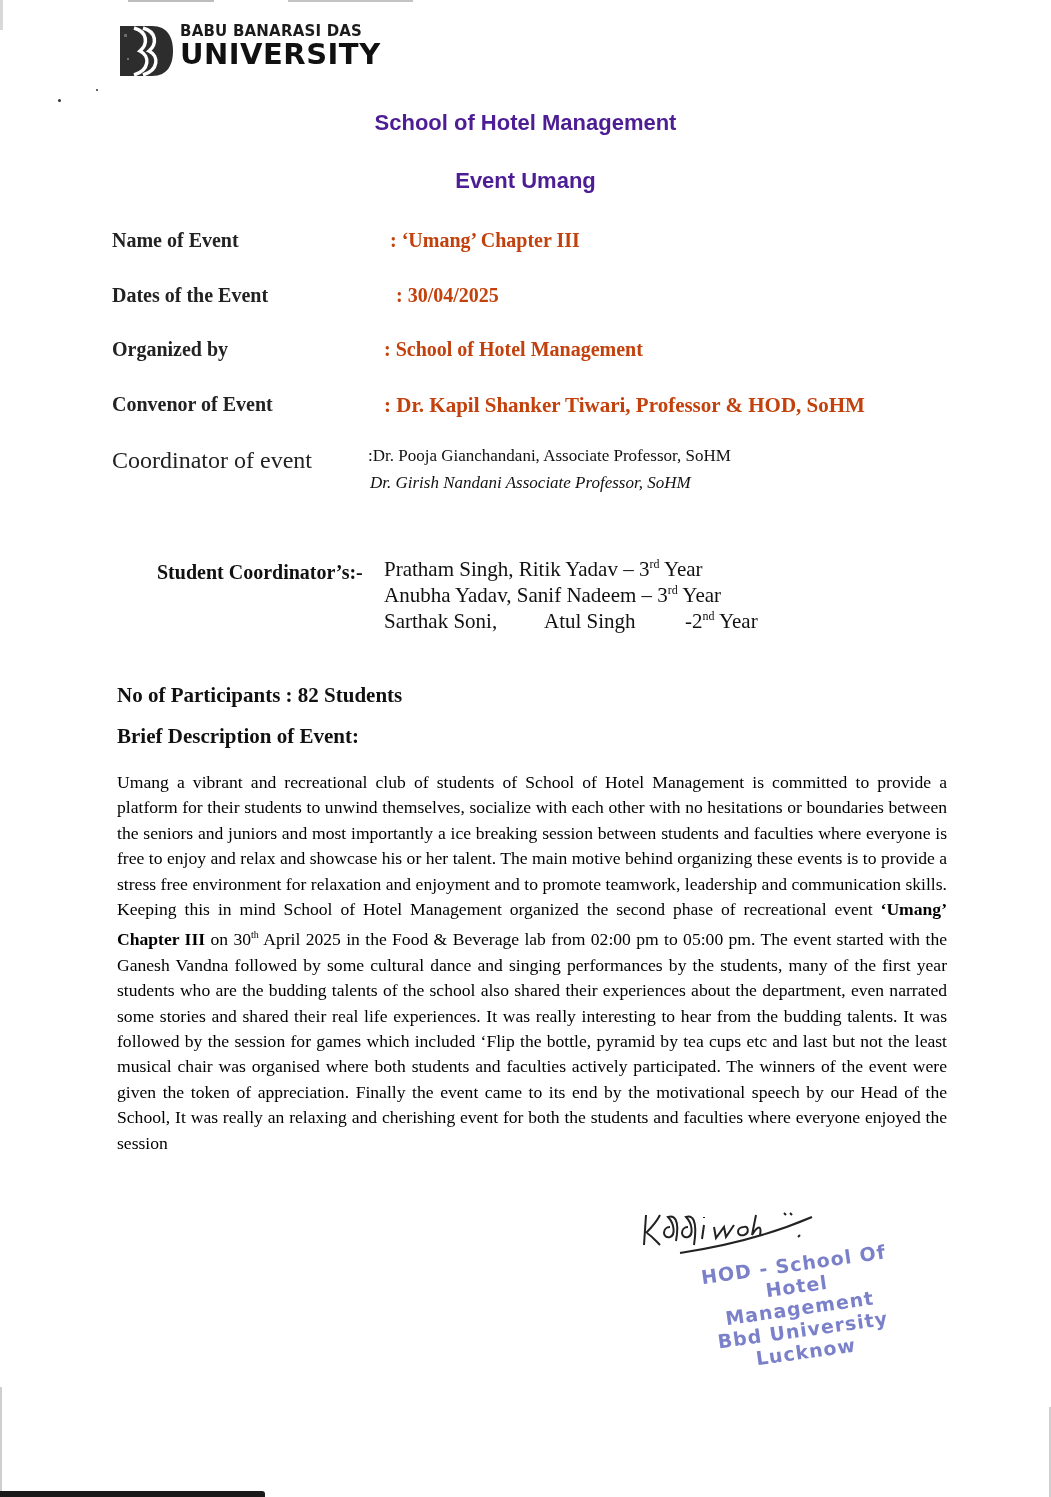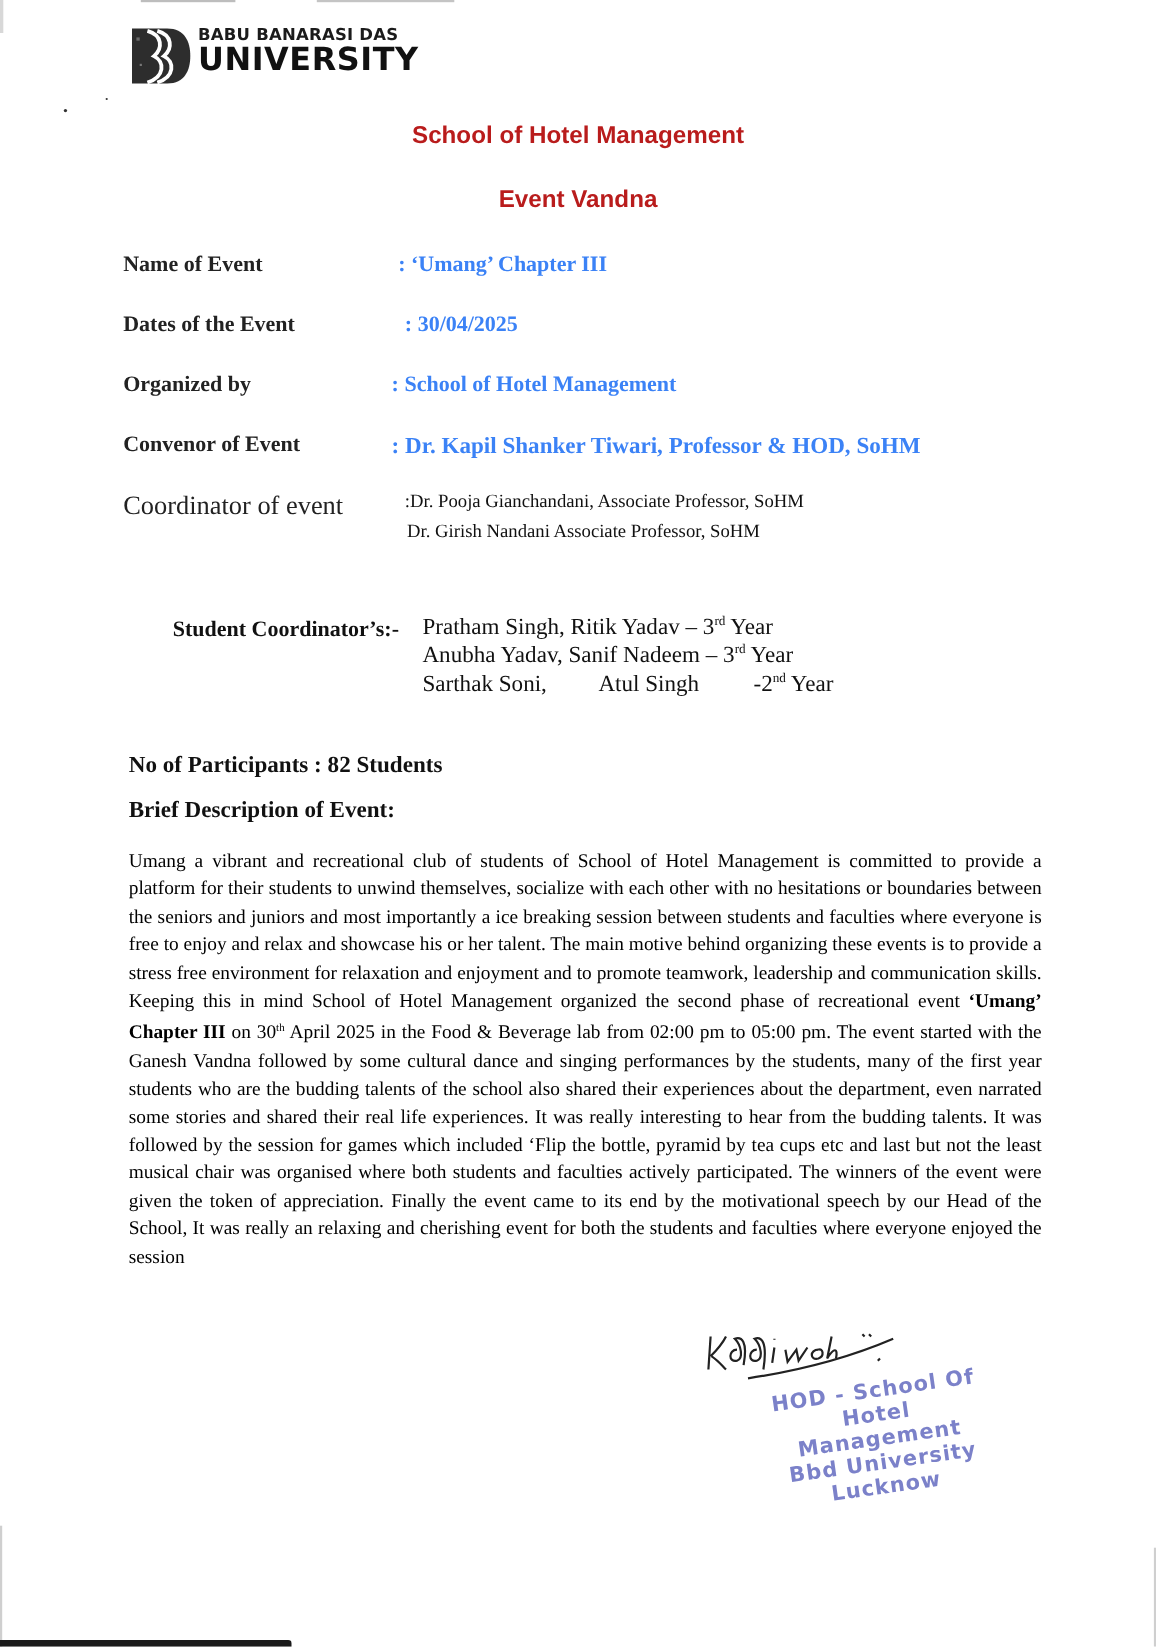--- a/index.html
+++ b/index.html
@@ -15,27 +15,27 @@
   .scan-edge-left-low { position: absolute; bottom: 0; left: 0; width: 2px; height: 110px; background: #cfcfcf; }
   .scan-edge-right-low { position: absolute; bottom: 0; right: 0; width: 2px; height: 90px; background: #cfcfcf; }
   .speck { position: absolute; width: 3px; height: 3px; background: #333; border-radius: 50%; }
 
   .logo { position: absolute; left: 118px; top: 24px; display: flex; }
   .logo-mark { width: 56px; height: 54px; }
   .logo-text { margin-left: 6px; font-family: "DejaVu Sans", sans-serif; line-height: 1; }
   .logo-line1 { font-size: 15px; font-weight: bold; letter-spacing: 0.2px; color: #1b1b1b; }
   .logo-line2 { font-size: 29px; font-weight: bold; letter-spacing: 0.5px; color: #111; margin-top: 1px; }
 
-  .heading { position: absolute; left: 0; width: 1051px; text-align: center; font-family: "Liberation Sans", sans-serif; font-weight: bold; color: #b91c1c; }
+  .heading { position: absolute; left: 0; width: 1051px; text-align: center; font-family: "Liberation Sans", sans-serif; font-weight: bold; color: #4c1d95; }
   .heading.school { top: 110px; font-size: 22px; }
   .heading.report { top: 168px; font-size: 22px; }
 
   .field { position: absolute; left: 112px; font-family: "Liberation Serif", serif; font-size: 20px; }
   .field .label { position: absolute; left: 0; top: 0; font-weight: bold; color: #222; white-space: nowrap; }
-  .field .value { position: absolute; top: 0; white-space: nowrap; color: #3b82f6; }
+  .field .value { position: absolute; top: 0; white-space: nowrap; color: #c2410c; margin-left: 28px; }
   .field .value.bold { font-weight: bold; }
 
   .coord-lines { position: absolute; left: 368px; top: 442px; font-size: 17px; line-height: 27px; color: #111; }
   .coord-label { position: absolute; left: 112px; top: 447px; font-size: 24px; font-weight: normal; color: #222; }
 
   .stud-label { position: absolute; left: 121px; top: 561px; font-size: 20px; font-weight: bold; margin-left: 36px; }
   .stud-row { position: absolute; font-size: 21px; white-space: nowrap; }
   .stud-row sup { font-size: 12px; }
 
   .participants { position: absolute; left: 117px; top: 669px; font-size: 21px; font-weight: bold; margin-top: 14px; }
@@ -70,21 +70,21 @@
     <rect x="6" y="10" width="3" height="3" fill="#6a6a6a"></rect>
     <rect x="9" y="34" width="2" height="2" fill="#777"></rect>
   </svg>
   <div class="logo-text">
     <div class="logo-line1">BABU BANARASI DAS</div>
     <div class="logo-line2">UNIVERSITY</div>
   </div>
 </div>
 
 <div class="heading school">School of Hotel Management</div>
-<div class="heading report">Event Vandna</div>
+<div class="heading report">Event Umang</div>
 
 <div class="field" style="top:229px;">
   <span class="label">Name of Event</span>
   <span class="value bold" style="left:250px;">: ‘Umang’ Chapter III</span>
 </div>
 <div class="field" style="top:284px;">
   <span class="label">Dates of the Event</span>
   <span class="value bold" style="left:256px;">: 30/04/2025</span>
 </div>
 <div class="field" style="top:338px;">
@@ -92,21 +92,21 @@
   <span class="value bold" style="left:244px;">: School of Hotel Management</span>
 </div>
 <div class="field" style="top:393px;">
   <span class="label">Convenor of Event</span>
   <span class="value bold" style="left:244px;font-size:21px;">: Dr. Kapil Shanker Tiwari, Professor &amp; HOD, SoHM</span>
 </div>
 
 <div class="coord-label">Coordinator of event</div>
 <div class="coord-lines">
   <div>:Dr. Pooja Gianchandani, Associate Professor, SoHM</div>
-  <div style="padding-left:2px;">Dr. Girish Nandani Associate Professor, SoHM</div>
+  <div style="padding-left:2px;font-style:italic;">Dr. Girish Nandani Associate Professor, SoHM</div>
 </div>
 
 <div class="stud-label">Student Coordinator’s:-</div>
 <div class="stud-row" style="left:384px;top:557px;">
   <span>Pratham Singh,  Ritik Yadav – 3</span><sup>rd</sup><span> Year</span>
 </div>
 <div class="stud-row" style="left:384px;top:583px;">
   <span>Anubha Yadav,  Sanif Nadeem – 3</span><sup>rd</sup><span> Year</span>
 </div>
 <div class="stud-row" style="left:384px;top:609px;">

